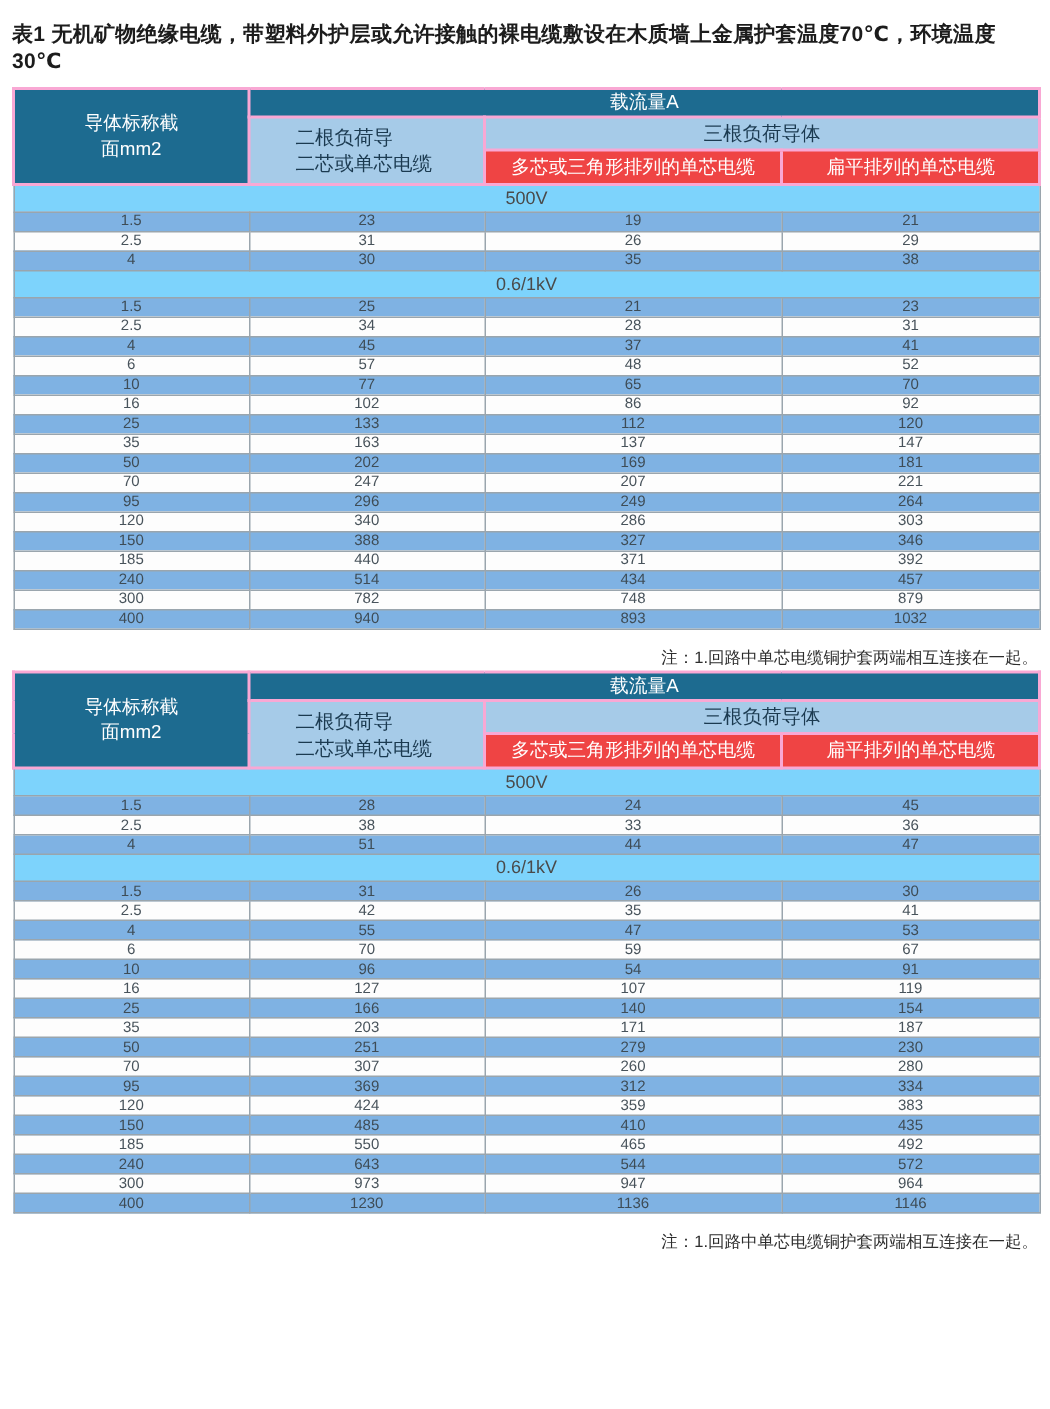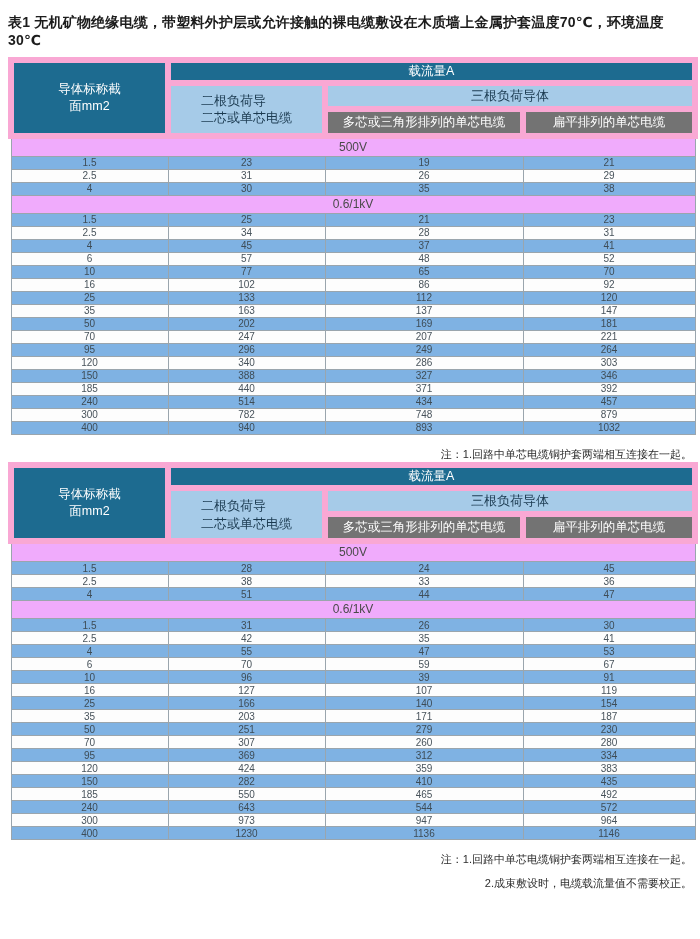--- a/index.html
+++ b/index.html
@@ -32,21 +32,21 @@
     width: 684px;
     table-layout: fixed;
   }
   col.c1 { width: 157px; }
   col.c2 { width: 157px; }
   col.c3 { width: 198px; }
   col.c4 { width: 172px; }
 
   thead th {
     font-weight: normal;
-    border: 6px solid #f9a8d4;
+    border: 2px solid #f9a8d4;
     padding: 0;
     text-align: center;
   }
   .th-dark {
     background: #1d6b90;
     color: #ffffff;
     font-size: 12.5px;
     line-height: 1.35;
     white-space: pre-line;
   }
@@ -57,37 +57,37 @@
     font-size: 13px;
     height: 20px;
   }
   .th-two {
     text-align: left;
     padding-left: 30px;
     white-space: pre-line;
     line-height: 1.35;
   }
   .th-mid {
-    background: #737373;
+    background: #ef4444;
     color: #ffffff;
     font-size: 12.5px;
     height: 21px;
   }
 
   tbody td {
     border: 1px solid #9aa5ad;
     text-align: center;
     font-size: 10px;
     color: #48535b;
     height: 12px;
     padding: 0;
     line-height: 1.1;
   }
   tr.voltage-row td {
-    background: #f0abfc;
+    background: #7dd3fc;
     font-size: 12px;
     color: #4a4a4a;
     height: 17px;
   }
   tr.row-blue td  { background: #7fb2e3; color: #3e4c56; }
   tr.row-white td { background: #fdfdfd; }
 
   .notes {
     margin: 11px 0 0 1px;
     font-size: 11px;
@@ -332,21 +332,21 @@
         </tr>
         <tr class="row-white">
           <td>6</td>
           <td>70</td>
           <td>59</td>
           <td>67</td>
         </tr>
         <tr class="row-blue">
           <td>10</td>
           <td>96</td>
-          <td>39</td>
+          <td>54</td>
           <td>91</td>
         </tr>
         <tr class="row-white">
           <td>16</td>
           <td>127</td>
           <td>107</td>
           <td>119</td>
         </tr>
         <tr class="row-blue">
           <td>25</td>
@@ -379,21 +379,21 @@
           <td>334</td>
         </tr>
         <tr class="row-white">
           <td>120</td>
           <td>424</td>
           <td>359</td>
           <td>383</td>
         </tr>
         <tr class="row-blue">
           <td>150</td>
-          <td>282</td>
+          <td>485</td>
           <td>410</td>
           <td>435</td>
         </tr>
         <tr class="row-white">
           <td>185</td>
           <td>550</td>
           <td>465</td>
           <td>492</td>
         </tr>
         <tr class="row-blue">
@@ -412,16 +412,15 @@
           <td>400</td>
           <td>1230</td>
           <td>1136</td>
           <td>1146</td>
         </tr>
       </tbody>
   </table>
 
   <div class="notes">
     <div class="note-line">注：1.回路中单芯电缆铜护套两端相互连接在一起。</div>
-    <div class="note-line note-line2">2.成束敷设时，电缆载流量值不需要校正。</div>
   </div>
 
 </div>
 
 </body></html>

